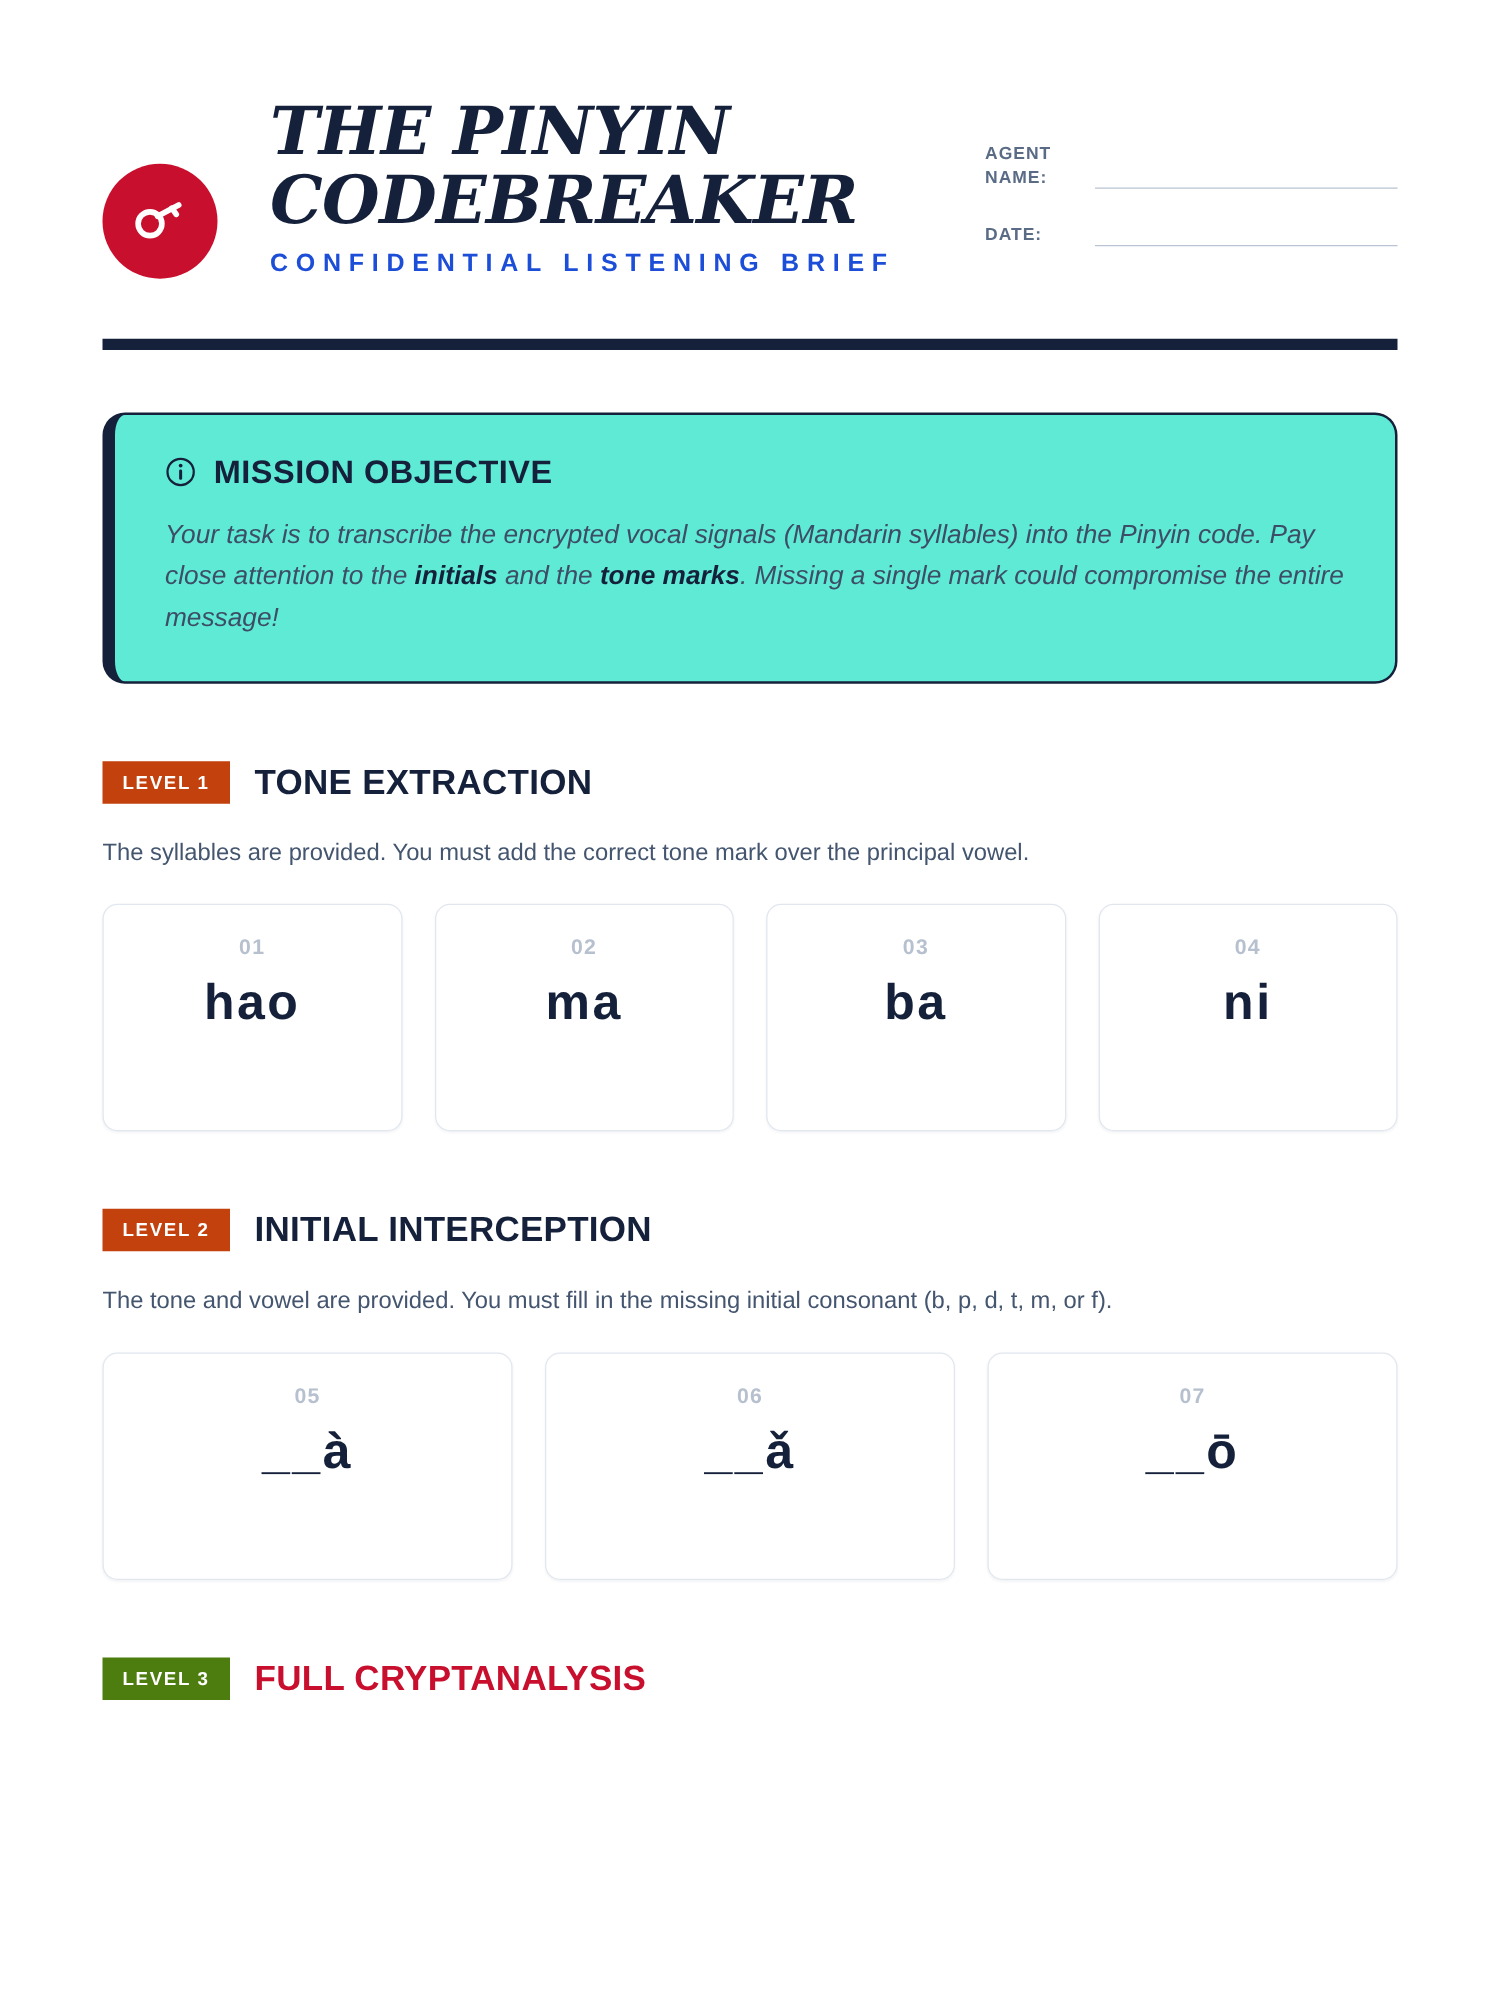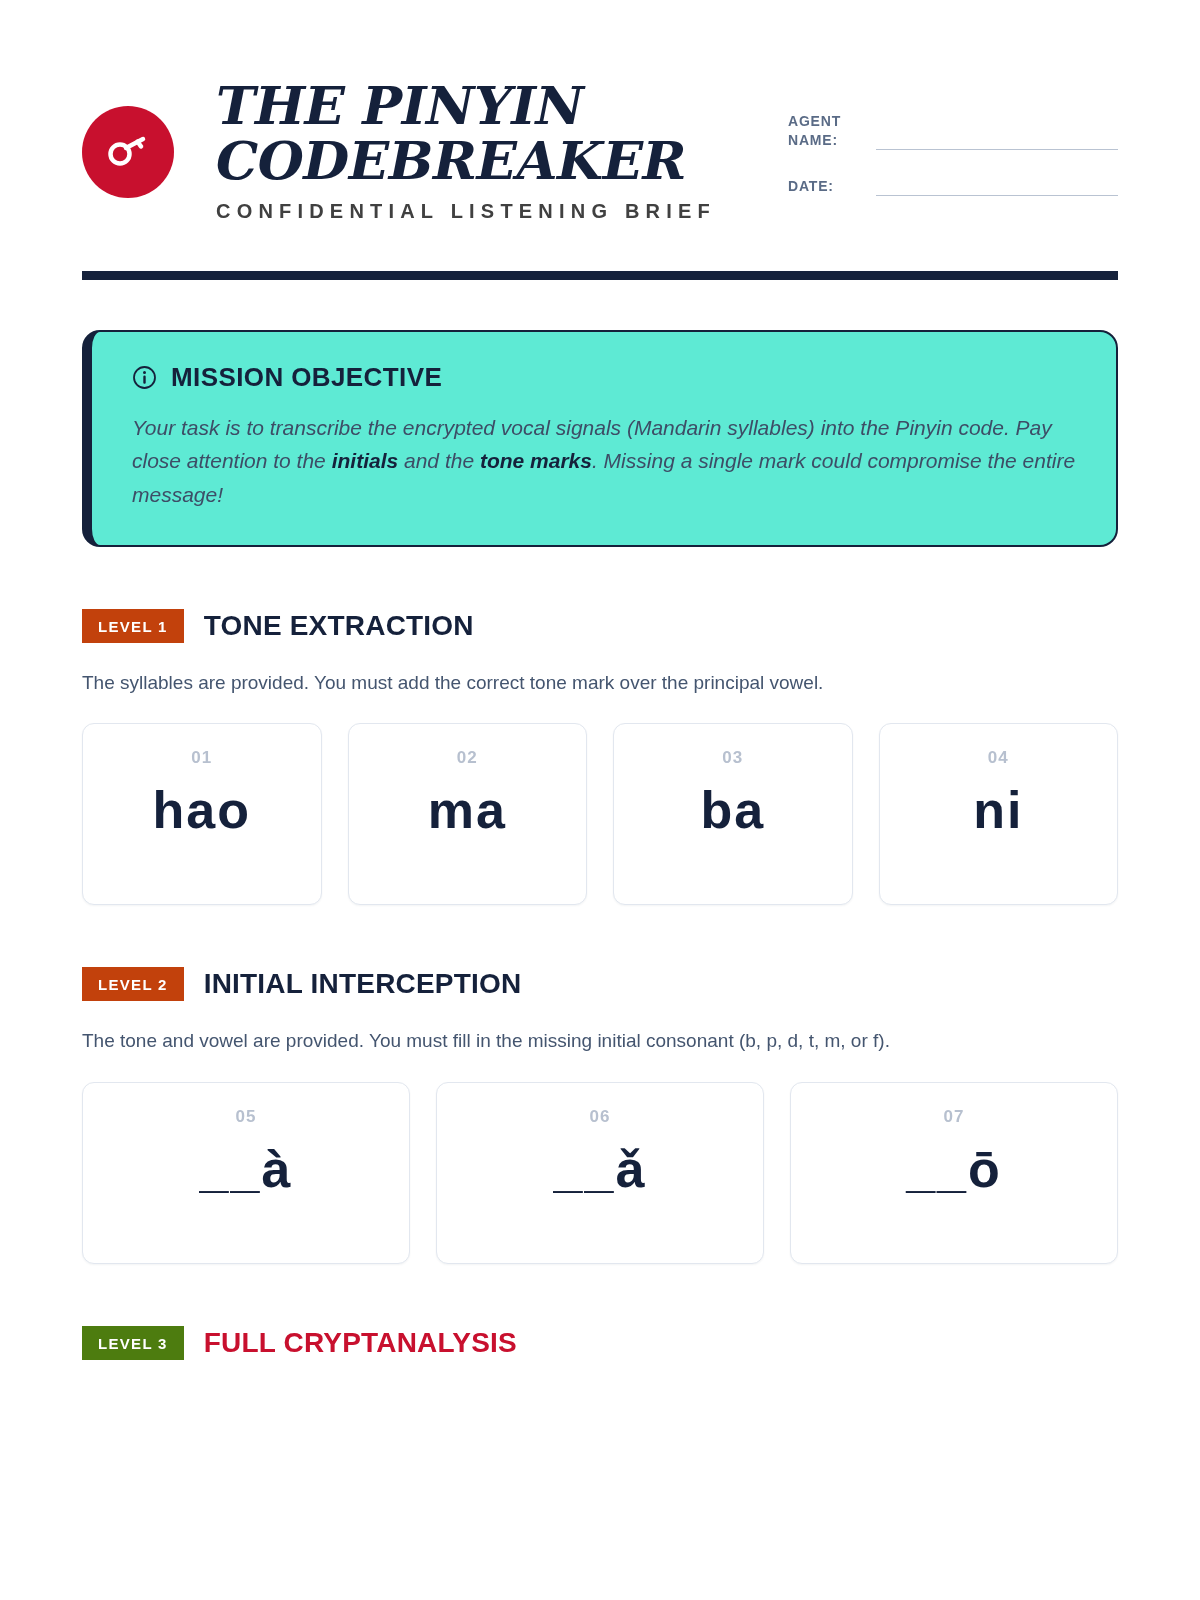--- a/index.html
+++ b/index.html
@@ -15,21 +15,21 @@
   .page {
     position: relative;
     width: 1200px;
     height: 1600px;
     padding: 0 82px;
   }
 
   
   .header {
     display: flex;
-    align-items: flex-start;
+    align-items: flex-end;
     padding-top: 78px;
     position: relative;
   }
   .logo-badge {
     width: 92px;
     height: 92px;
     border-radius: 50%;
     background: #c8102e;
     display: flex;
     align-items: center;
@@ -51,21 +51,21 @@
     letter-spacing: -0.5px;
     color: #15213b;
     margin: 0;
     text-transform: uppercase;
   }
   .subtitle {
     margin-top: 12px;
     font-size: 20px;
     font-weight: 700;
     letter-spacing: 6.2px;
-    color: #404040;
+    color: #1d4ed8;
     text-transform: uppercase;
   }
   .meta-block {
     width: 330px;
     flex: 0 0 auto;
     padding-top: 34px;
   }
   .meta-row {
     display: flex;
     align-items: flex-end;
@@ -183,21 +183,21 @@
     padding-top: 24px;
   }
   .card-num {
     font-size: 17px;
     font-weight: 700;
     letter-spacing: 1px;
     color: #b7c0cf;
   }
   .card-val {
     margin-top: 12px;
-    font-size: 52px;
+    font-size: 40px;
     font-weight: 700;
     letter-spacing: 2px;
     color: #15213b;
   }
 </style>
 </head>
 <body>
 
 <div class="page">
 

